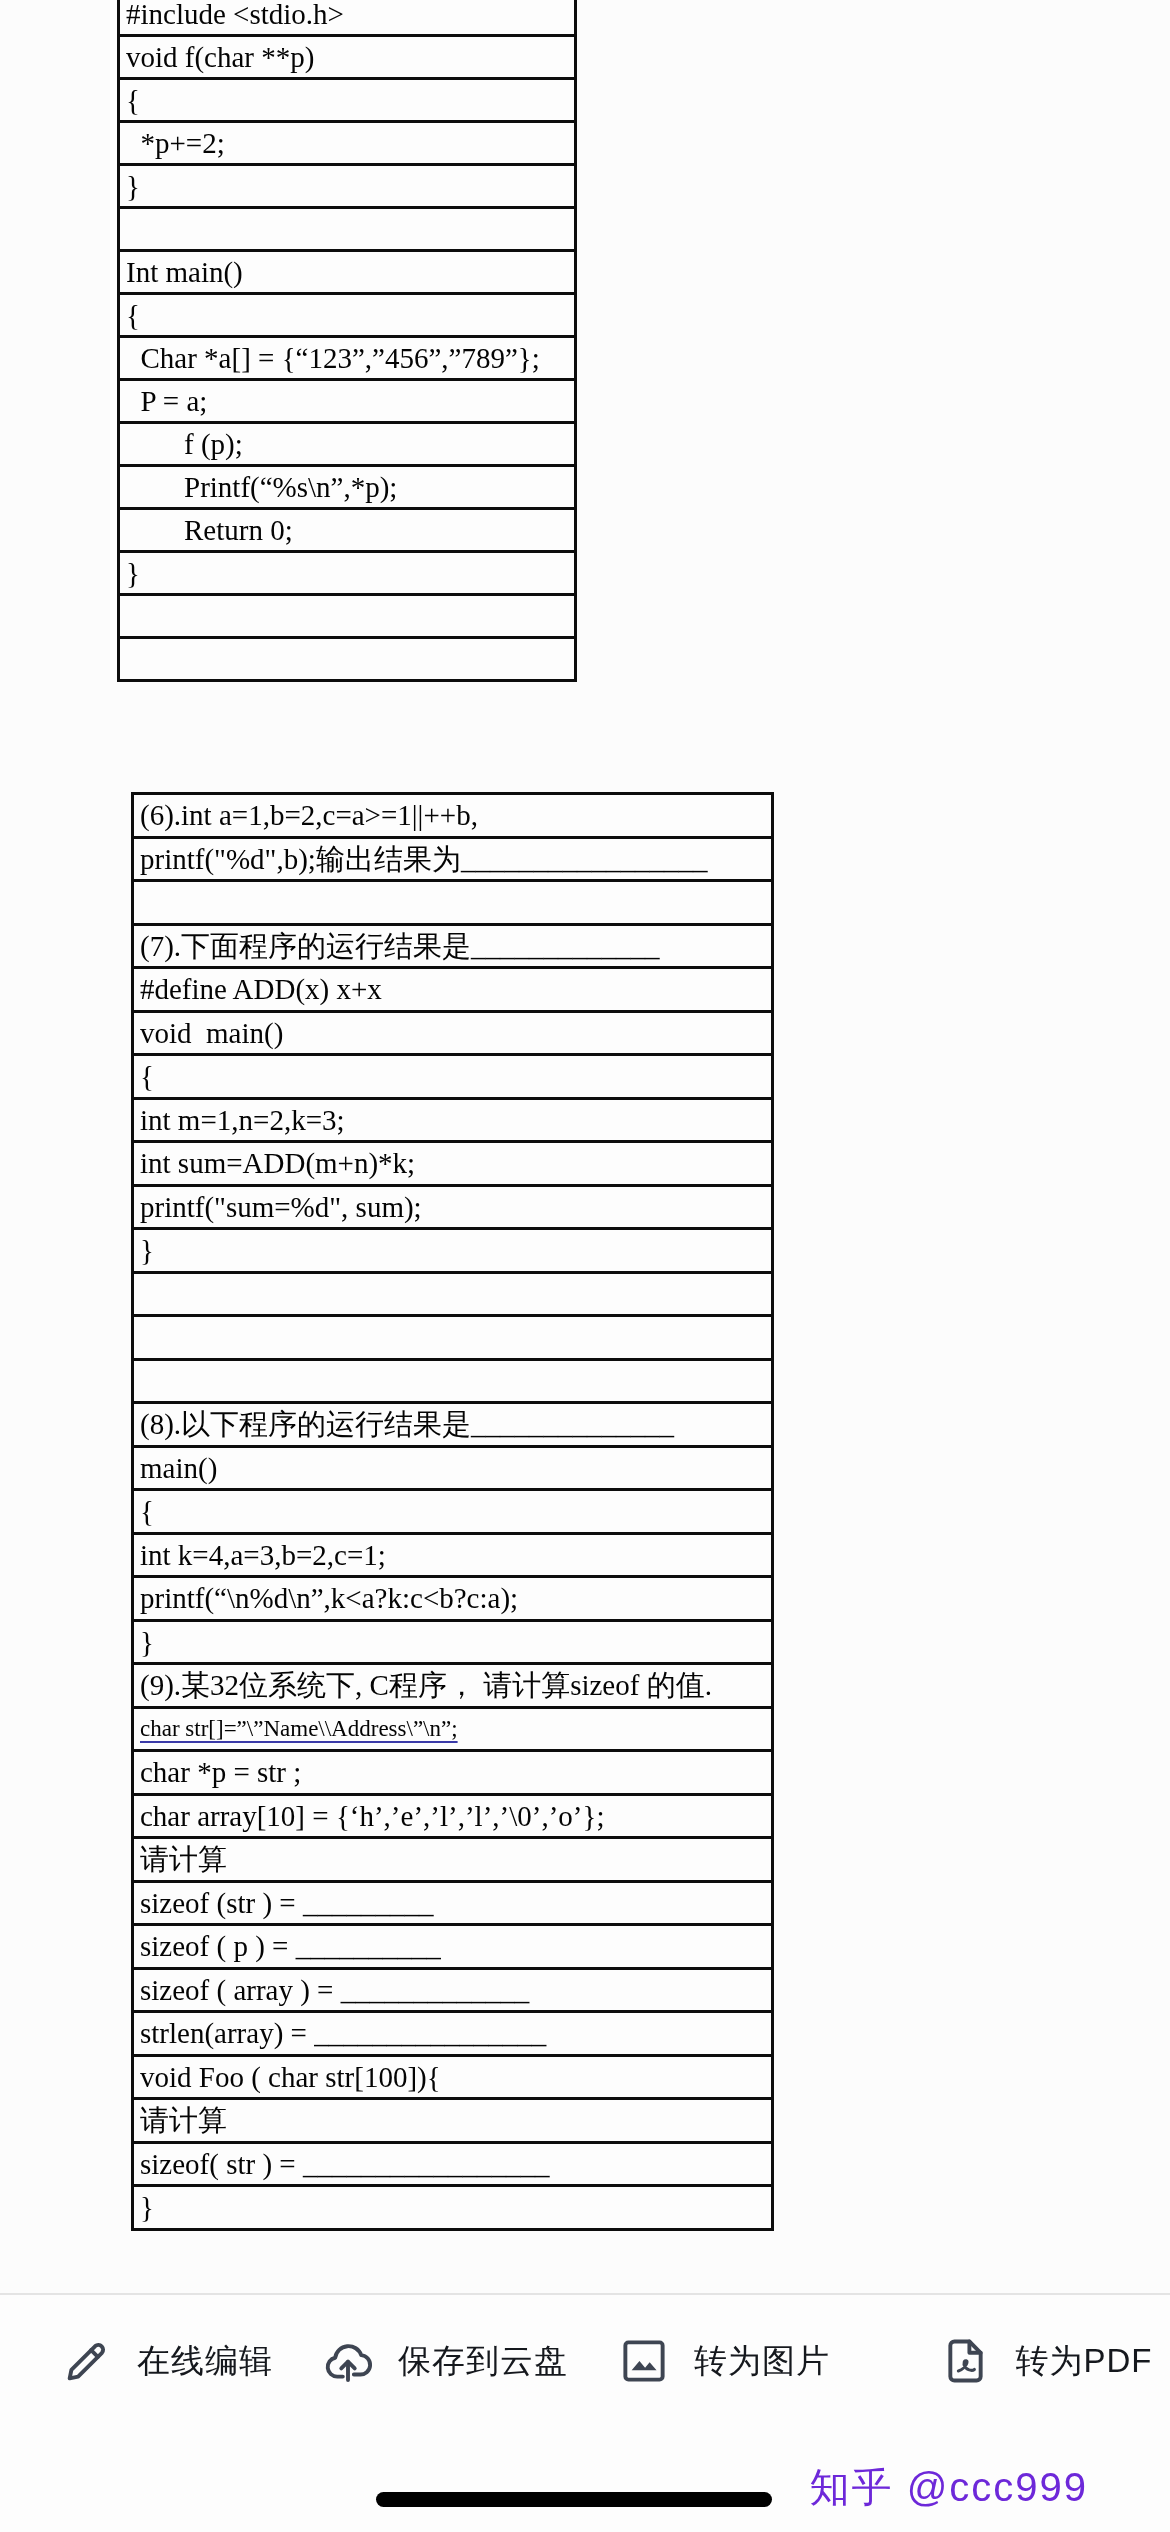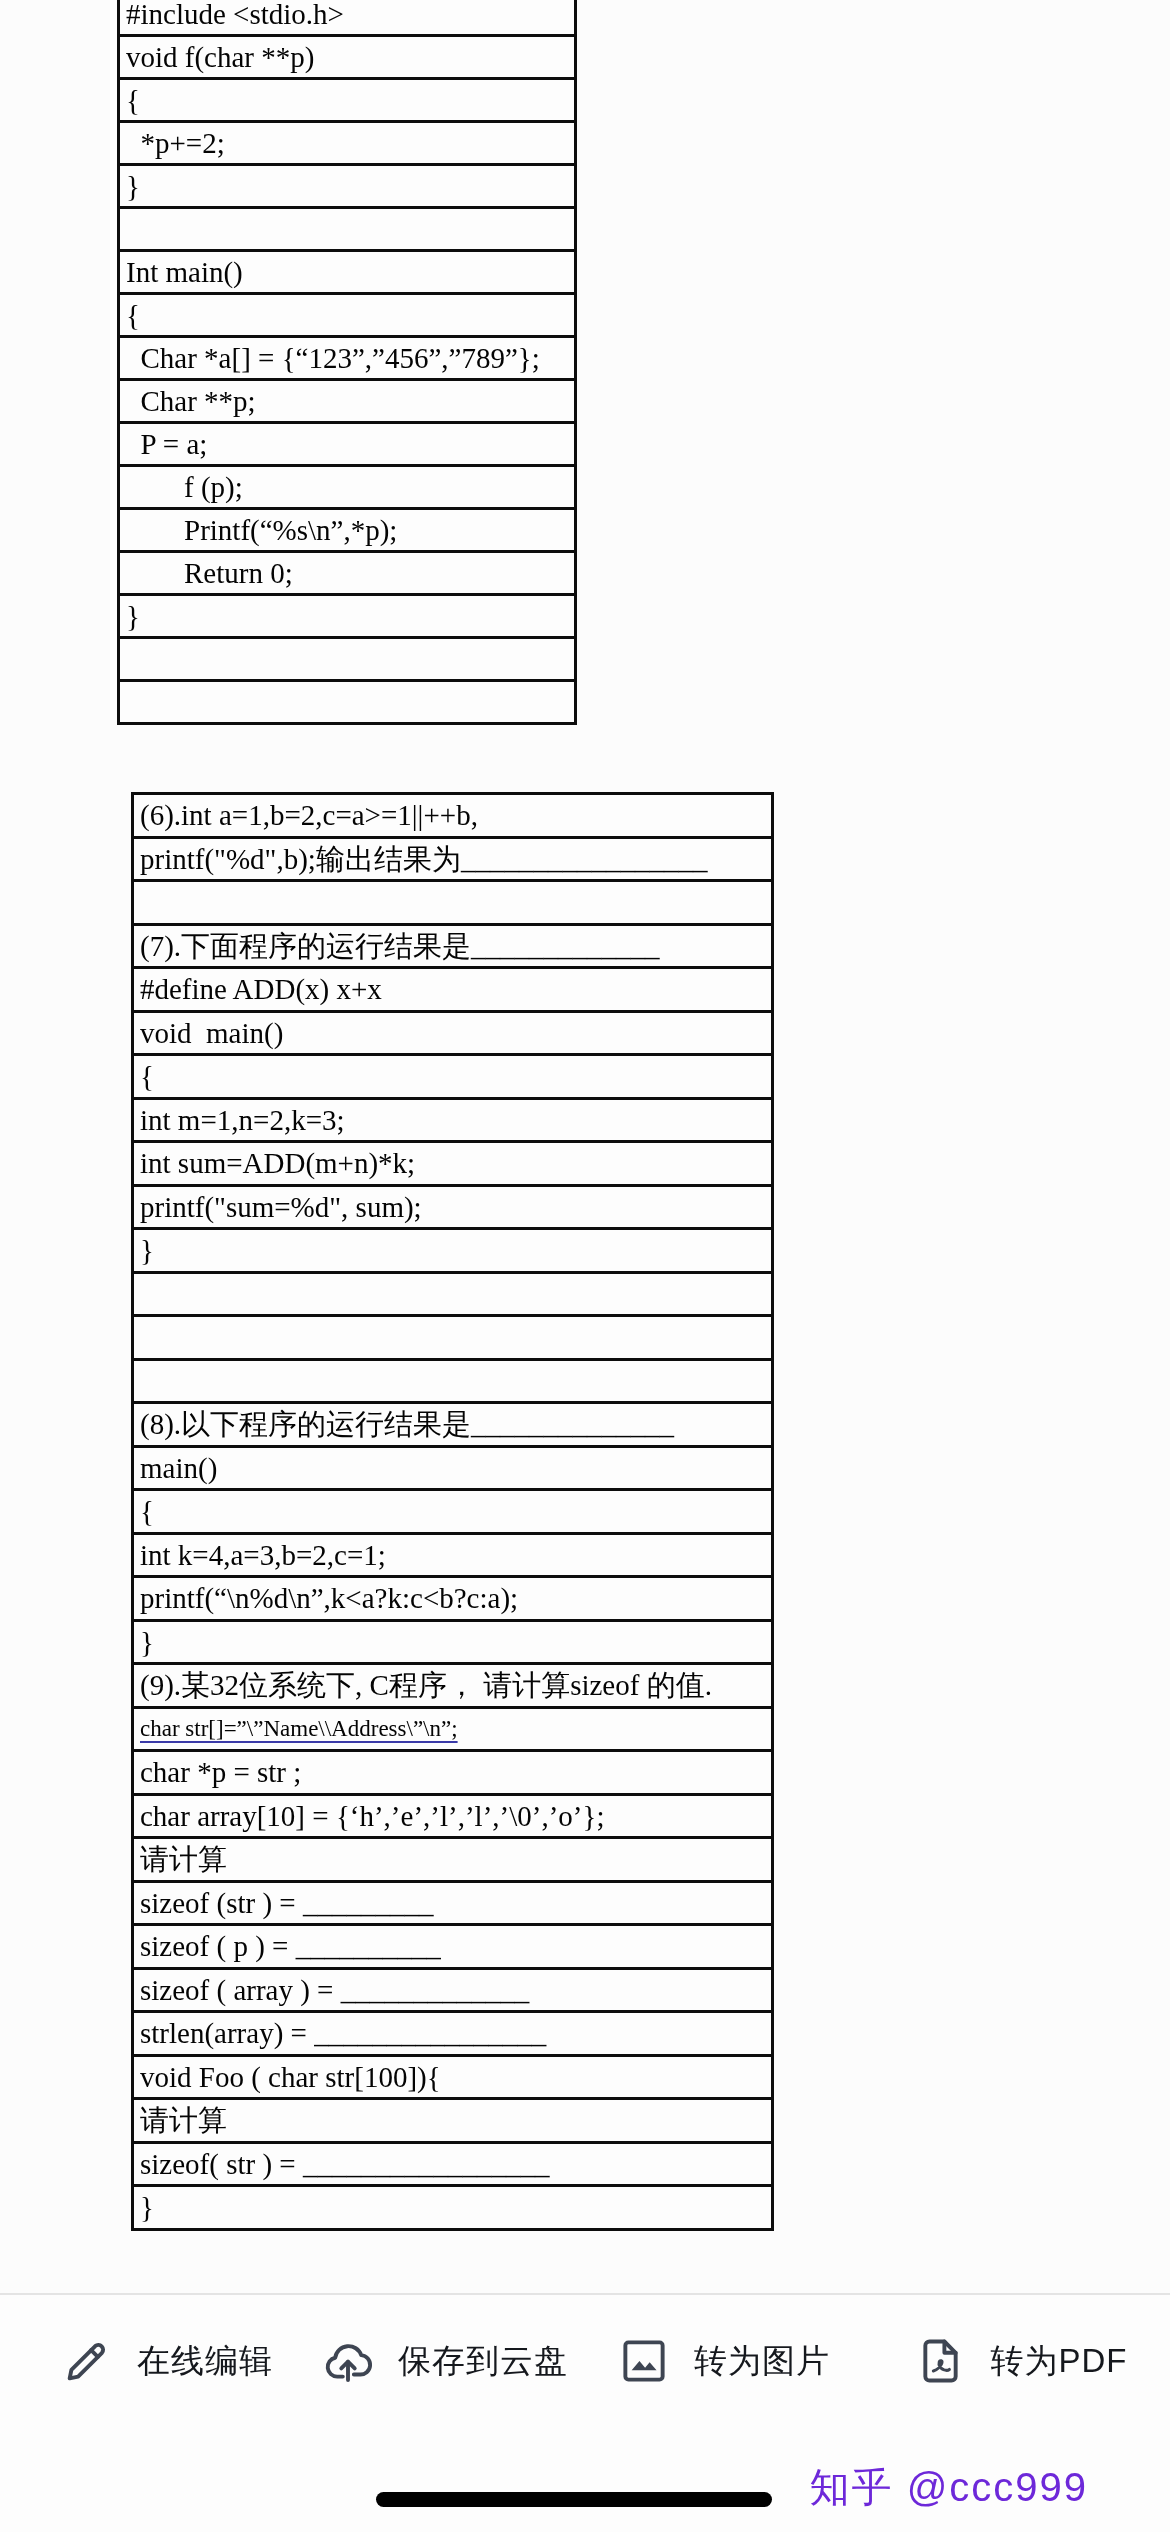--- a/index.html
+++ b/index.html
@@ -97,23 +97,20 @@
         <div class="row">
           <span class="code">Int main()</span>
         </div>
         <div class="row">
           <span class="code">{</span>
         </div>
         <div class="row">
           <span class="code">  Char *a[] = {“123”,”456”,”789”};</span>
         </div>
         <div class="row">
-          <span class="code">  Char **p;</span>
-        </div>
-        <div class="row">
           <span class="code">  P = a;</span>
         </div>
         <div class="row">
           <span class="code">        f (p);</span>
         </div>
         <div class="row">
           <span class="code">        Printf(“%s\n”,*p);</span>
         </div>
         <div class="row">
           <span class="code">        Return 0;</span>
@@ -253,21 +250,21 @@
       </button>
       <button class="tb" style="left: 724px;">
         <span class="icn">
           <svg viewBox="0 0 24 24" fill="none" stroke="#3e4552" stroke-width="1.8" stroke-linecap="round" stroke-linejoin="round">
             <rect x="3.4" y="3.4" width="17.2" height="17.2" rx="1.4"></rect>
             <path d="M6.3 16.3l3.6-4.3 2.6 3.1 2.1-2.5 3.2 3.7z" fill="#3e4552" stroke="none"></path>
           </svg>
         </span>
         <span class="lbl">转为图片</span>
       </button>
-      <button class="tb" style="left: 1021px;">
+      <button class="tb" style="left: 1046px;">
         <span class="icn">
           <svg viewBox="0 0 24 24" fill="none" stroke="#3e4552" stroke-width="1.8" stroke-linecap="round" stroke-linejoin="round">
             <path d="M13.8 3H6.9A1.9 1.9 0 0 0 5 4.9v14.2A1.9 1.9 0 0 0 6.9 21h10.2a1.9 1.9 0 0 0 1.9-1.9V8.2z"></path>
             <polyline points="13.8 3 13.8 8.2 19 8.2"></polyline>
             <path d="M8.7 16.6c1.7-.5 3.4-2.1 3.9-3.6.4-1.2-.8-1.6-1.2-.5-.4 1.3.6 2.9 2 3.5 1 .4 2.2.3 2.7-.1" stroke-width="1.4"></path>
           </svg>
         </span>
         <span class="lbl">转为PDF</span>
       </button>
     </div>

